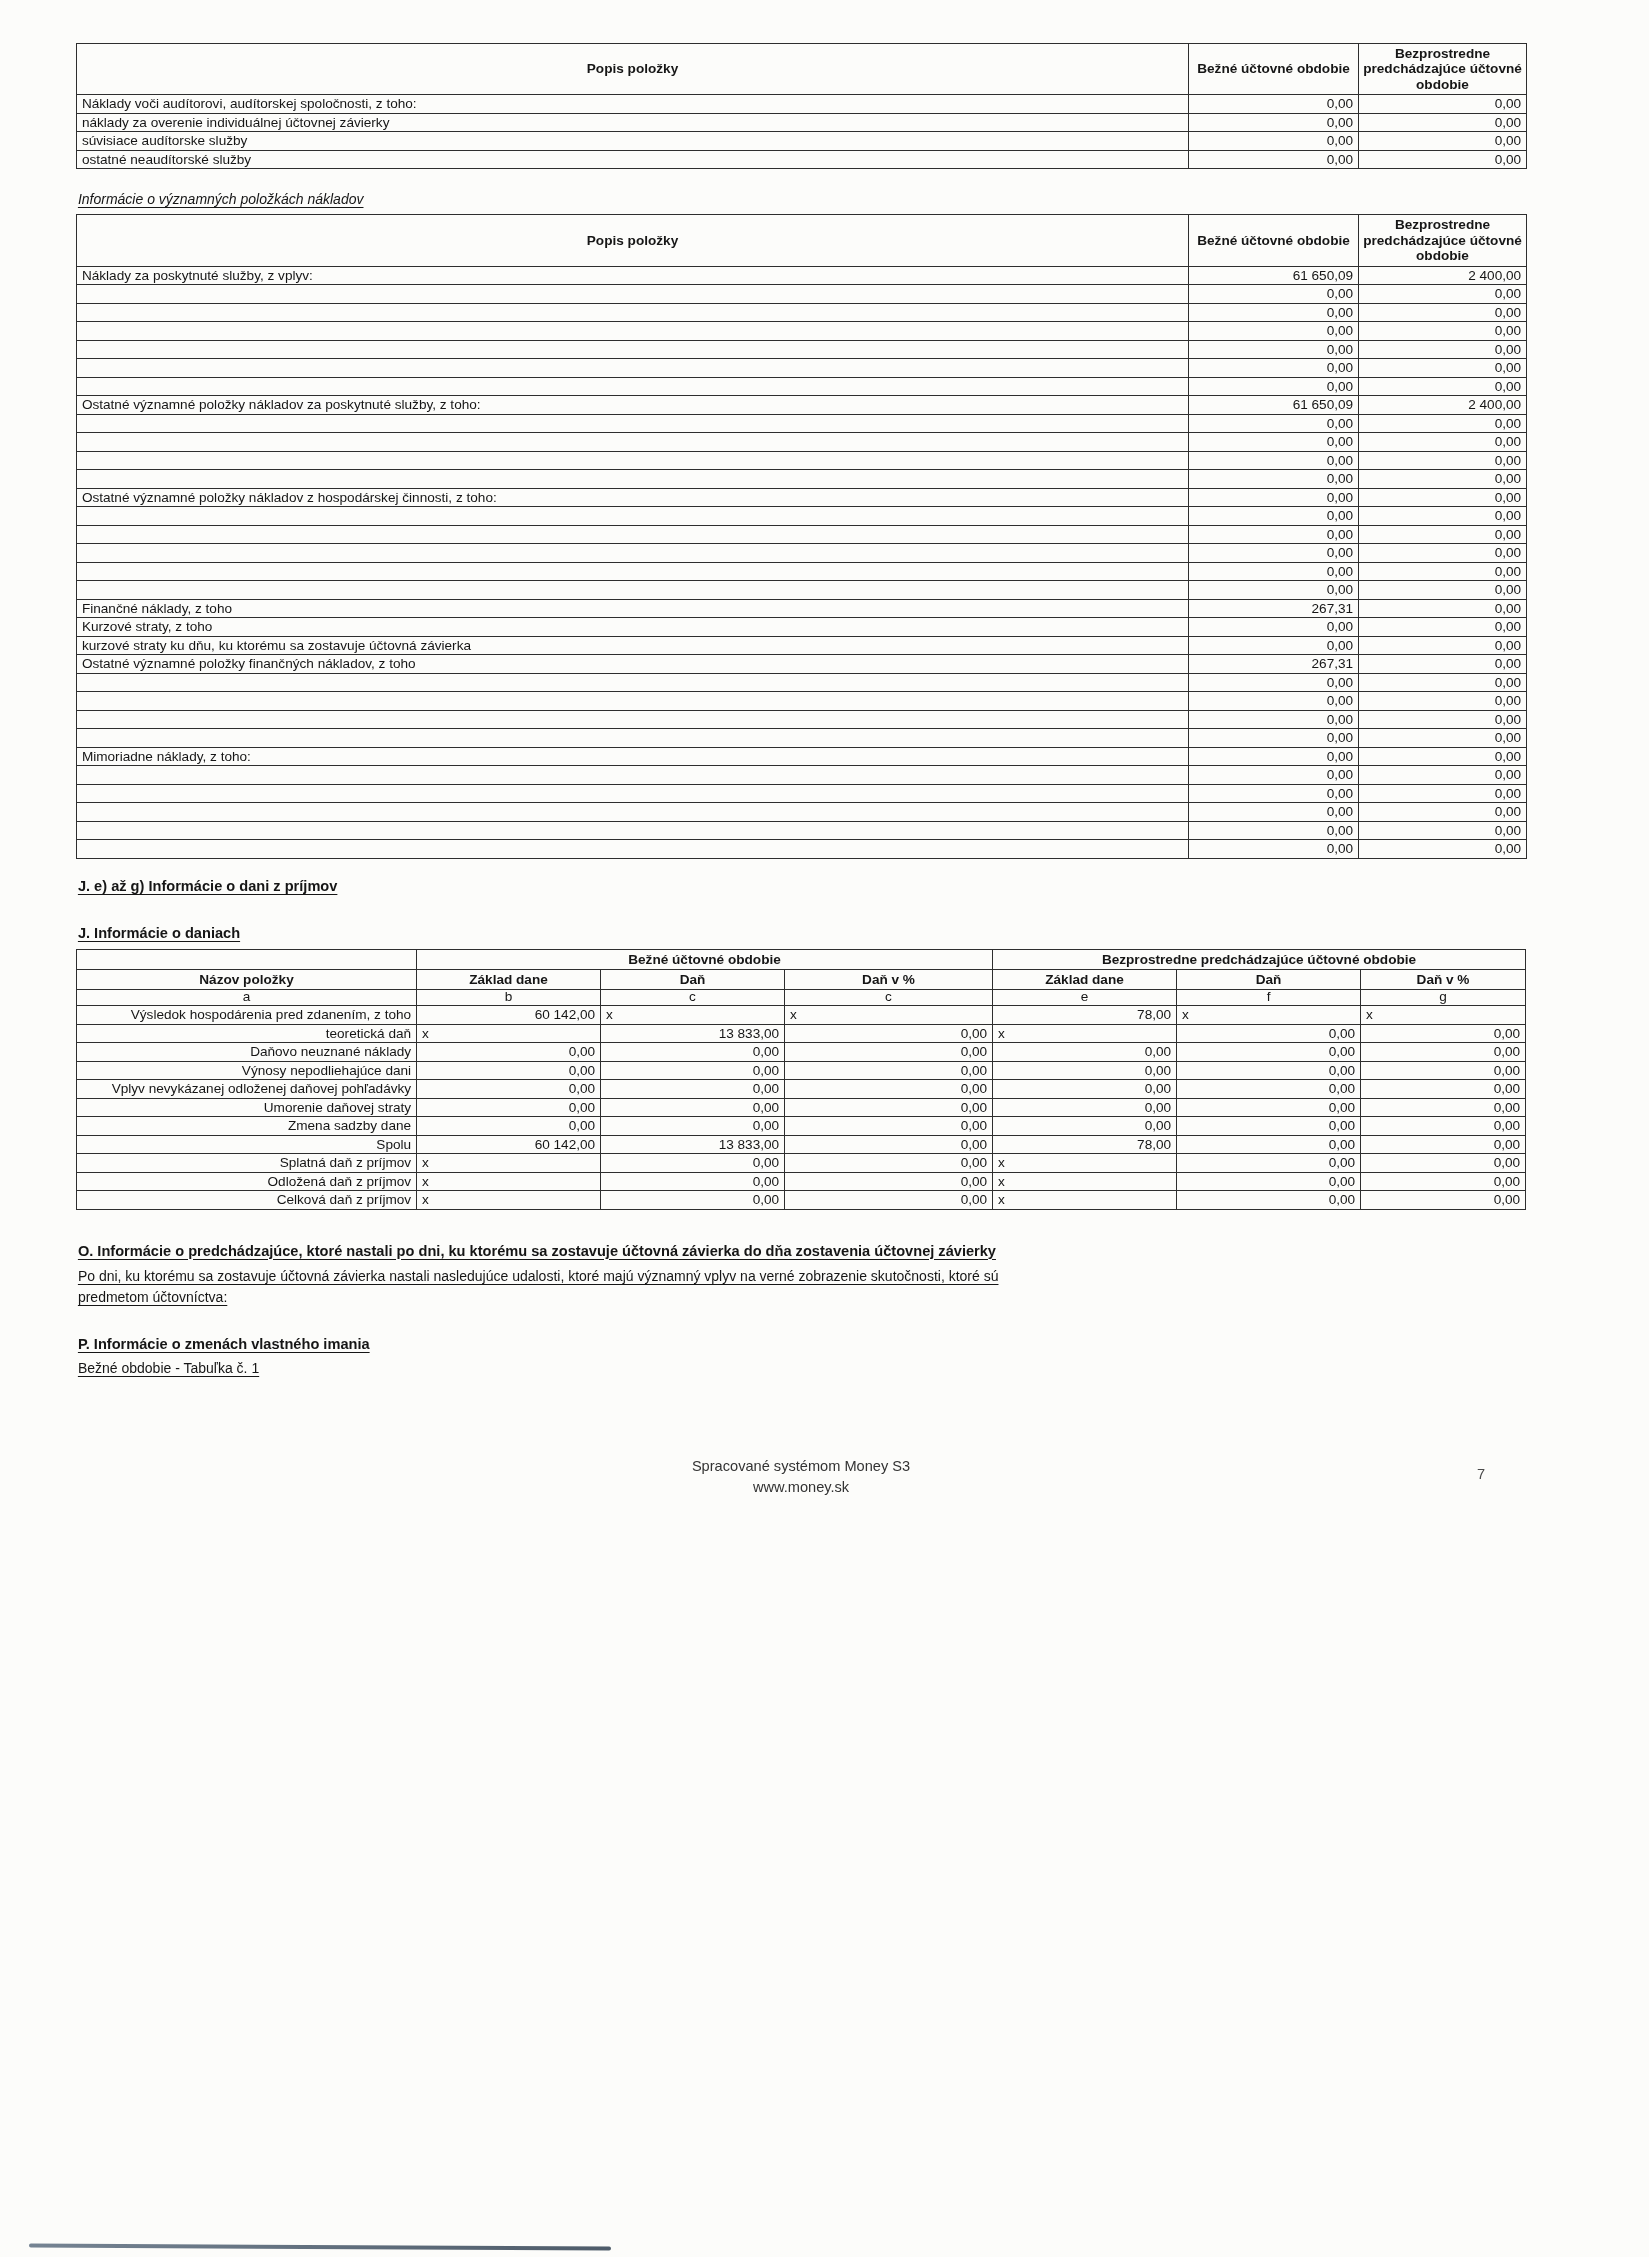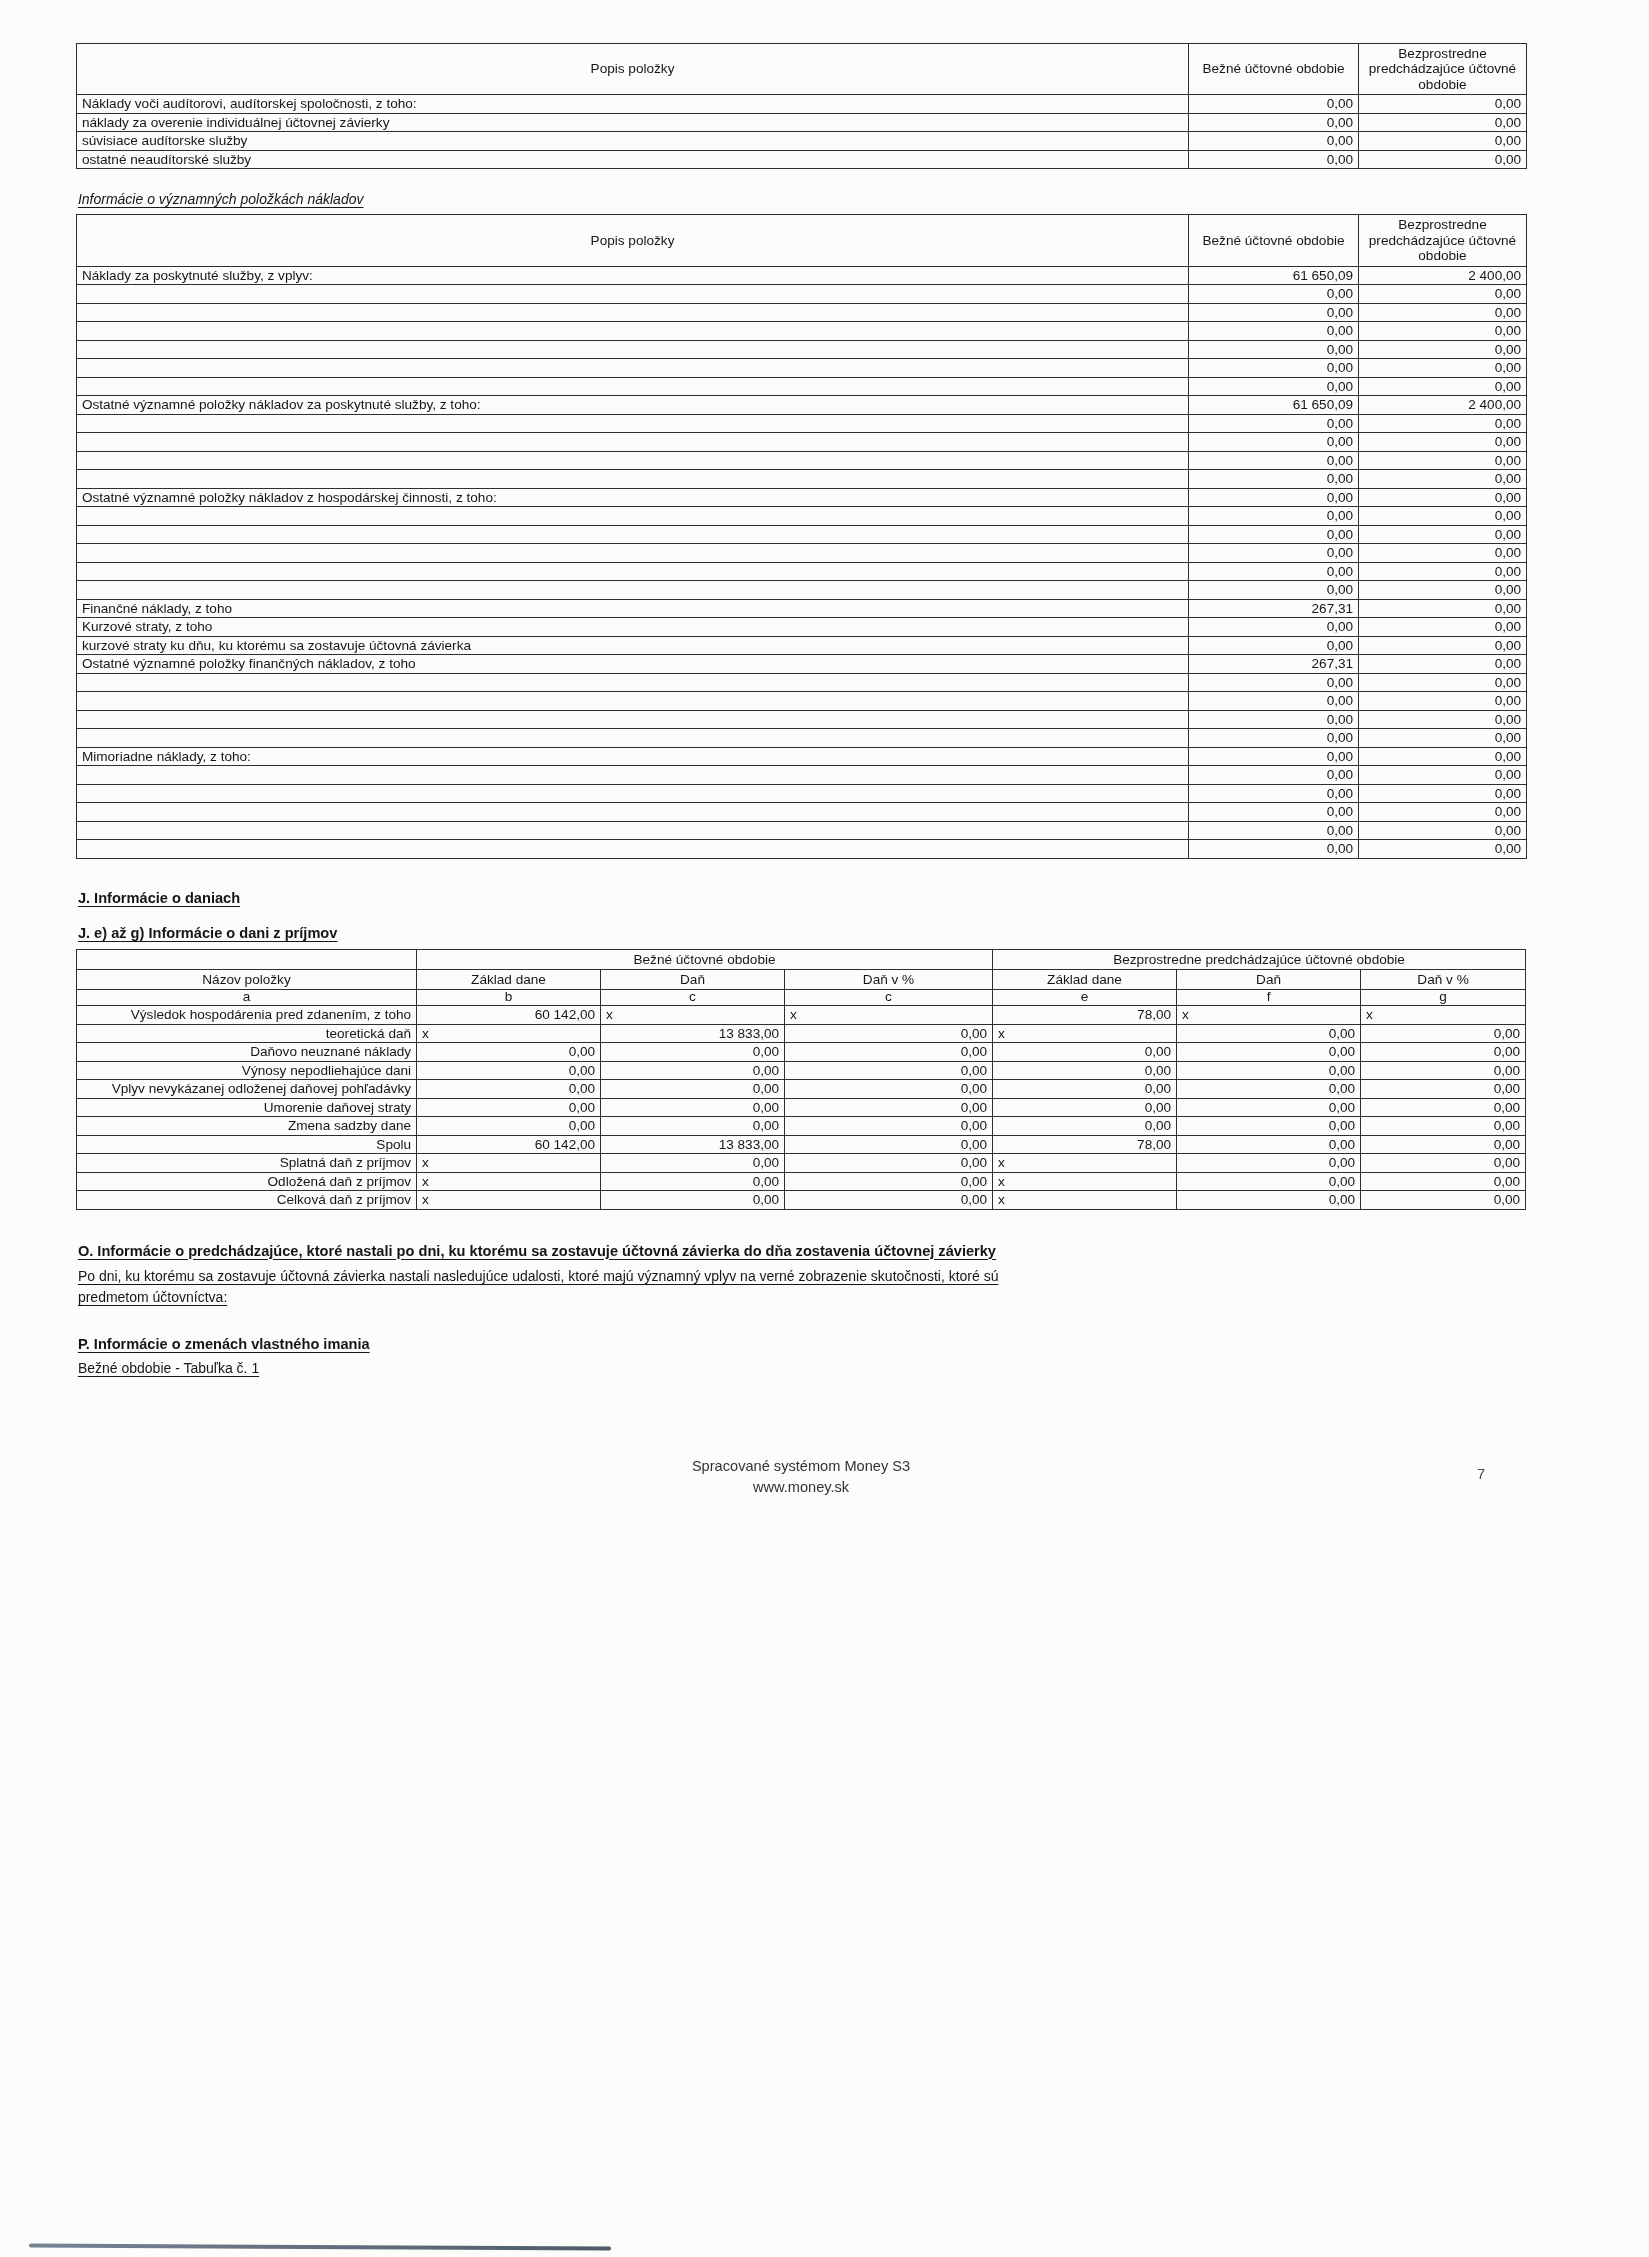--- a/index.html
+++ b/index.html
@@ -22,21 +22,21 @@
   }
   .tbl th,.tbl td{
     border:1px solid #2e2e2e;
     font-size:13.6px;
     line-height:15.5px;
     padding:1px 4.9px;
     overflow:hidden;
   }
   .tbl td{height:14.6px;white-space:nowrap;vertical-align:middle}
   .tbl thead th{
-    font-weight:normal;text-align:center;vertical-align:middle;
+    font-weight:bold;text-align:center;vertical-align:middle;
     white-space:normal;padding:1.9px 3.9px;
   }
   .tbl-costs .lbl,.tbl-costs2 .lbl{text-align:left}
   .num{text-align:right}
   td.xcell{text-align:left}
   .tbl-tax td.lbl{white-space:normal;text-align:right}
   .tbl-tax thead tr.letters th{font-weight:normal;padding:0 3.9px;line-height:14.6px}
 
   
   .c-lbl{width:1112px}.c-val{width:170px}.c-val2{width:168px}
@@ -341,22 +341,22 @@
         </tr>
 
         <tr>
           <td class="lbl"></td>
           <td class="num">0,00</td>
           <td class="num">0,00</td>
         </tr>
       </tbody>
   </table>
 
+  <div class="h-bold mt18">J. e) až g) Informácie o dani z príjmov</div>
   <div class="h-bold mt30">J. Informácie o daniach</div>
-  <div class="h-bold mt18">J. e) až g) Informácie o dani z príjmov</div>
 
   <table class="tbl tbl-tax tbl-gap">
     <colgroup>
       <col class="t3-c0">
         <col class="t3-c1">
         <col class="t3-c2">
         <col class="t3-c3">
       <col class="t3-c4">
         <col class="t3-c5">
         <col class="t3-c6">

